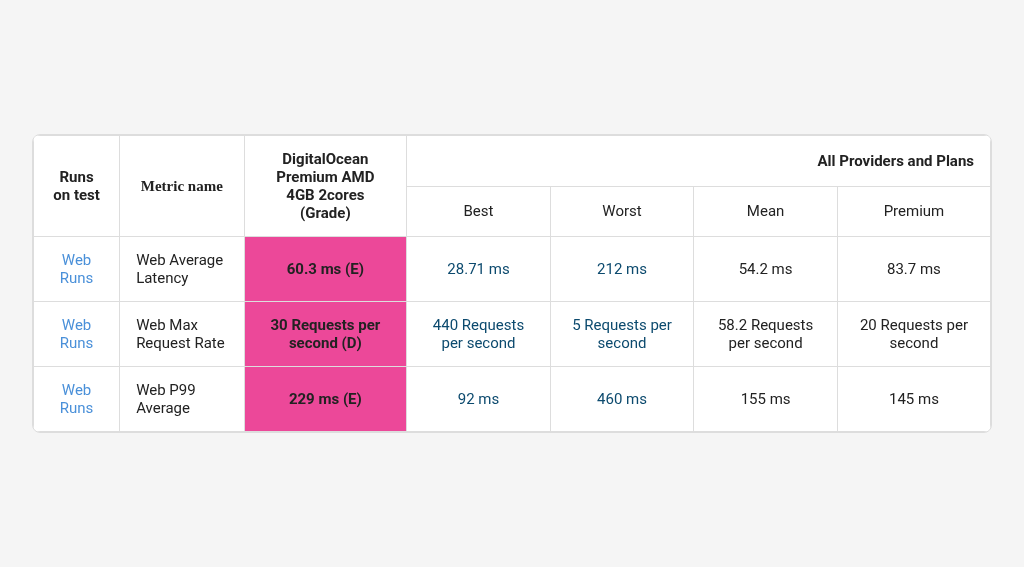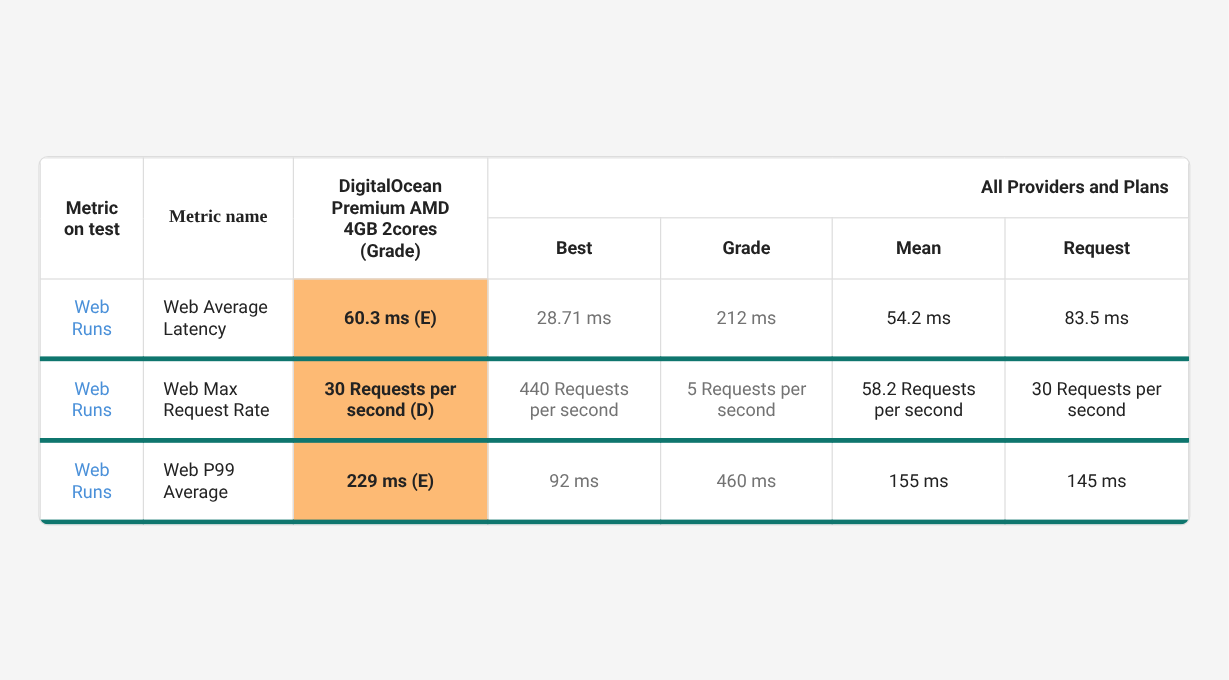--- a/index.html
+++ b/index.html
@@ -50,49 +50,49 @@
       border-bottom: 1px solid #ddd;
     }
 
     .all-providers-header {
       font-weight: 700;
       text-align: right;
     }
 
     
     .sub-header th {
-      font-weight: 700;
+      font-weight: 400;
       font-size: 15px;
     }
 
     
     tbody tr td {
       color: #222;
       font-size: 15px;
     }
 
     tbody tr {
-      border-bottom: 4px solid #0f766e;
+      border-bottom: 1px solid #0f766e;
     }
 
     
     .highlight-cell {
-      background-color: #fdba74;
+      background-color: #ec4899;
       font-weight: 700;
     }
 
     
     .blue-link {
       color: #4a90d9;
       cursor: pointer;
       font-weight: 400;
     }
 
     .blue-value {
-      color: #737373;
+      color: #0c4a6e;
     }
 
     
     .col-based { width: 9%; }
     .col-metric { width: 13%; font-family: Liberation Serif, serif; }
     .col-do { width: 17%; }
     .col-best { width: 15%; }
     .col-worst { width: 15%; }
     .col-mean { width: 15%; }
     .col-median { width: 16%; }
@@ -101,50 +101,50 @@
       text-align: left;
     }
   </style>
 </head>
 <body>
 
 <div class="table-wrapper">
   <table>
     <thead>
       <tr class="header-top">
-        <th class="col-based" rowspan="2">Metric on test</th>
+        <th class="col-based" rowspan="2">Runs on test</th>
         <th class="col-metric" rowspan="2">Metric name</th>
         <th class="col-do" rowspan="2">DigitalOcean Premium AMD 4GB 2cores (Grade)</th>
         <th class="col-best col-worst col-mean col-median all-providers-header" colspan="4">All Providers and Plans</th>
       </tr>
       <tr class="sub-header">
         <th class="col-best">Best</th>
-        <th class="col-worst">Grade</th>
+        <th class="col-worst">Worst</th>
         <th class="col-mean">Mean</th>
-        <th class="col-median">Request</th>
+        <th class="col-median">Premium</th>
       </tr>
     </thead>
     <tbody>
     <tr>
           <td class="blue-link">Web<br>Runs</td>
           <td class="text-left">Web Average Latency</td>
           <td class="highlight-cell">60.3 ms (E)</td>
           <td class="blue-value">28.71 ms</td>
           <td class="blue-value">212 ms</td>
           <td>54.2 ms</td>
-          <td>83.5 ms</td>
+          <td>83.7 ms</td>
         </tr>
         <tr>
           <td class="blue-link">Web<br>Runs</td>
           <td class="text-left">Web Max Request Rate</td>
           <td class="highlight-cell">30 Requests per second (D)</td>
           <td class="blue-value">440 Requests per second</td>
           <td class="blue-value">5 Requests per second</td>
           <td>58.2 Requests per second</td>
-          <td>30 Requests per second</td>
+          <td>20 Requests per second</td>
         </tr>
         <tr>
           <td class="blue-link">Web<br>Runs</td>
           <td class="text-left">Web P99 Average</td>
           <td class="highlight-cell">229 ms (E)</td>
           <td class="blue-value">92 ms</td>
           <td class="blue-value">460 ms</td>
           <td>155 ms</td>
           <td>145 ms</td>
         </tr>

